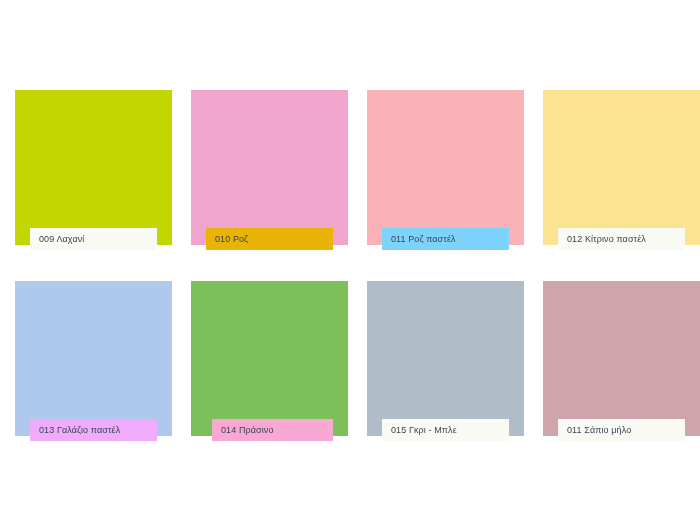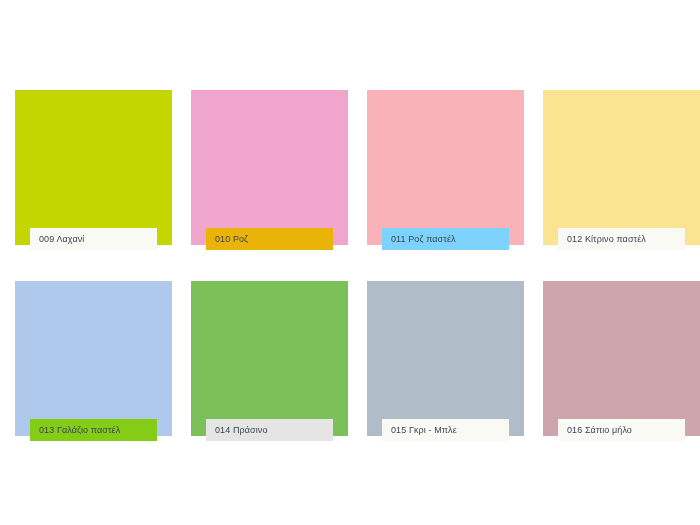--- a/index.html
+++ b/index.html
@@ -98,40 +98,40 @@
 
     <div class="swatch-card">
       <div class="swatch-color" style="background-color: rgb(250, 227, 145);"></div>
       <div class="swatch-label" style="background-color: rgb(250, 250, 245);">
         <span class="swatch-label-text" style="color: rgb(58, 68, 82);">012 Κίτρινο παστέλ</span>
       </div>
     </div>
 
     <div class="swatch-card">
       <div class="swatch-color" style="background-color: rgb(174, 201, 236);"></div>
-      <div class="swatch-label" style="background-color: #84cc16;">
+      <div class="swatch-label" style="background-color: #f0abfc;">
         <span class="swatch-label-text" style="color: rgb(58, 68, 82);">013 Γαλάζιο παστέλ</span>
       </div>
     </div>
 
     <div class="swatch-card">
       <div class="swatch-color" style="background-color: rgb(124, 192, 90);"></div>
-      <div class="swatch-label" style="background-color: #e5e5e5;">
+      <div class="swatch-label" style="background-color: #f9a8d4; margin-left: 6px;">
         <span class="swatch-label-text" style="color: rgb(58, 68, 82);">014 Πράσινο</span>
       </div>
     </div>
 
     <div class="swatch-card">
       <div class="swatch-color" style="background-color: rgb(176, 189, 200);"></div>
       <div class="swatch-label" style="background-color: rgb(250, 250, 245);">
         <span class="swatch-label-text" style="color: rgb(58, 68, 82);">015 Γκρι - Μπλε</span>
       </div>
     </div>
 
     <div class="swatch-card">
       <div class="swatch-color" style="background-color: rgb(207, 165, 173);"></div>
       <div class="swatch-label" style="background-color: rgb(250, 250, 245);">
-        <span class="swatch-label-text" style="color: rgb(58, 68, 82);">016 Σάπιο μήλο</span>
+        <span class="swatch-label-text" style="color: rgb(58, 68, 82);">011 Σάπιο μήλο</span>
       </div>
     </div>
 
   </div>
 </div>
 
 </body></html>

